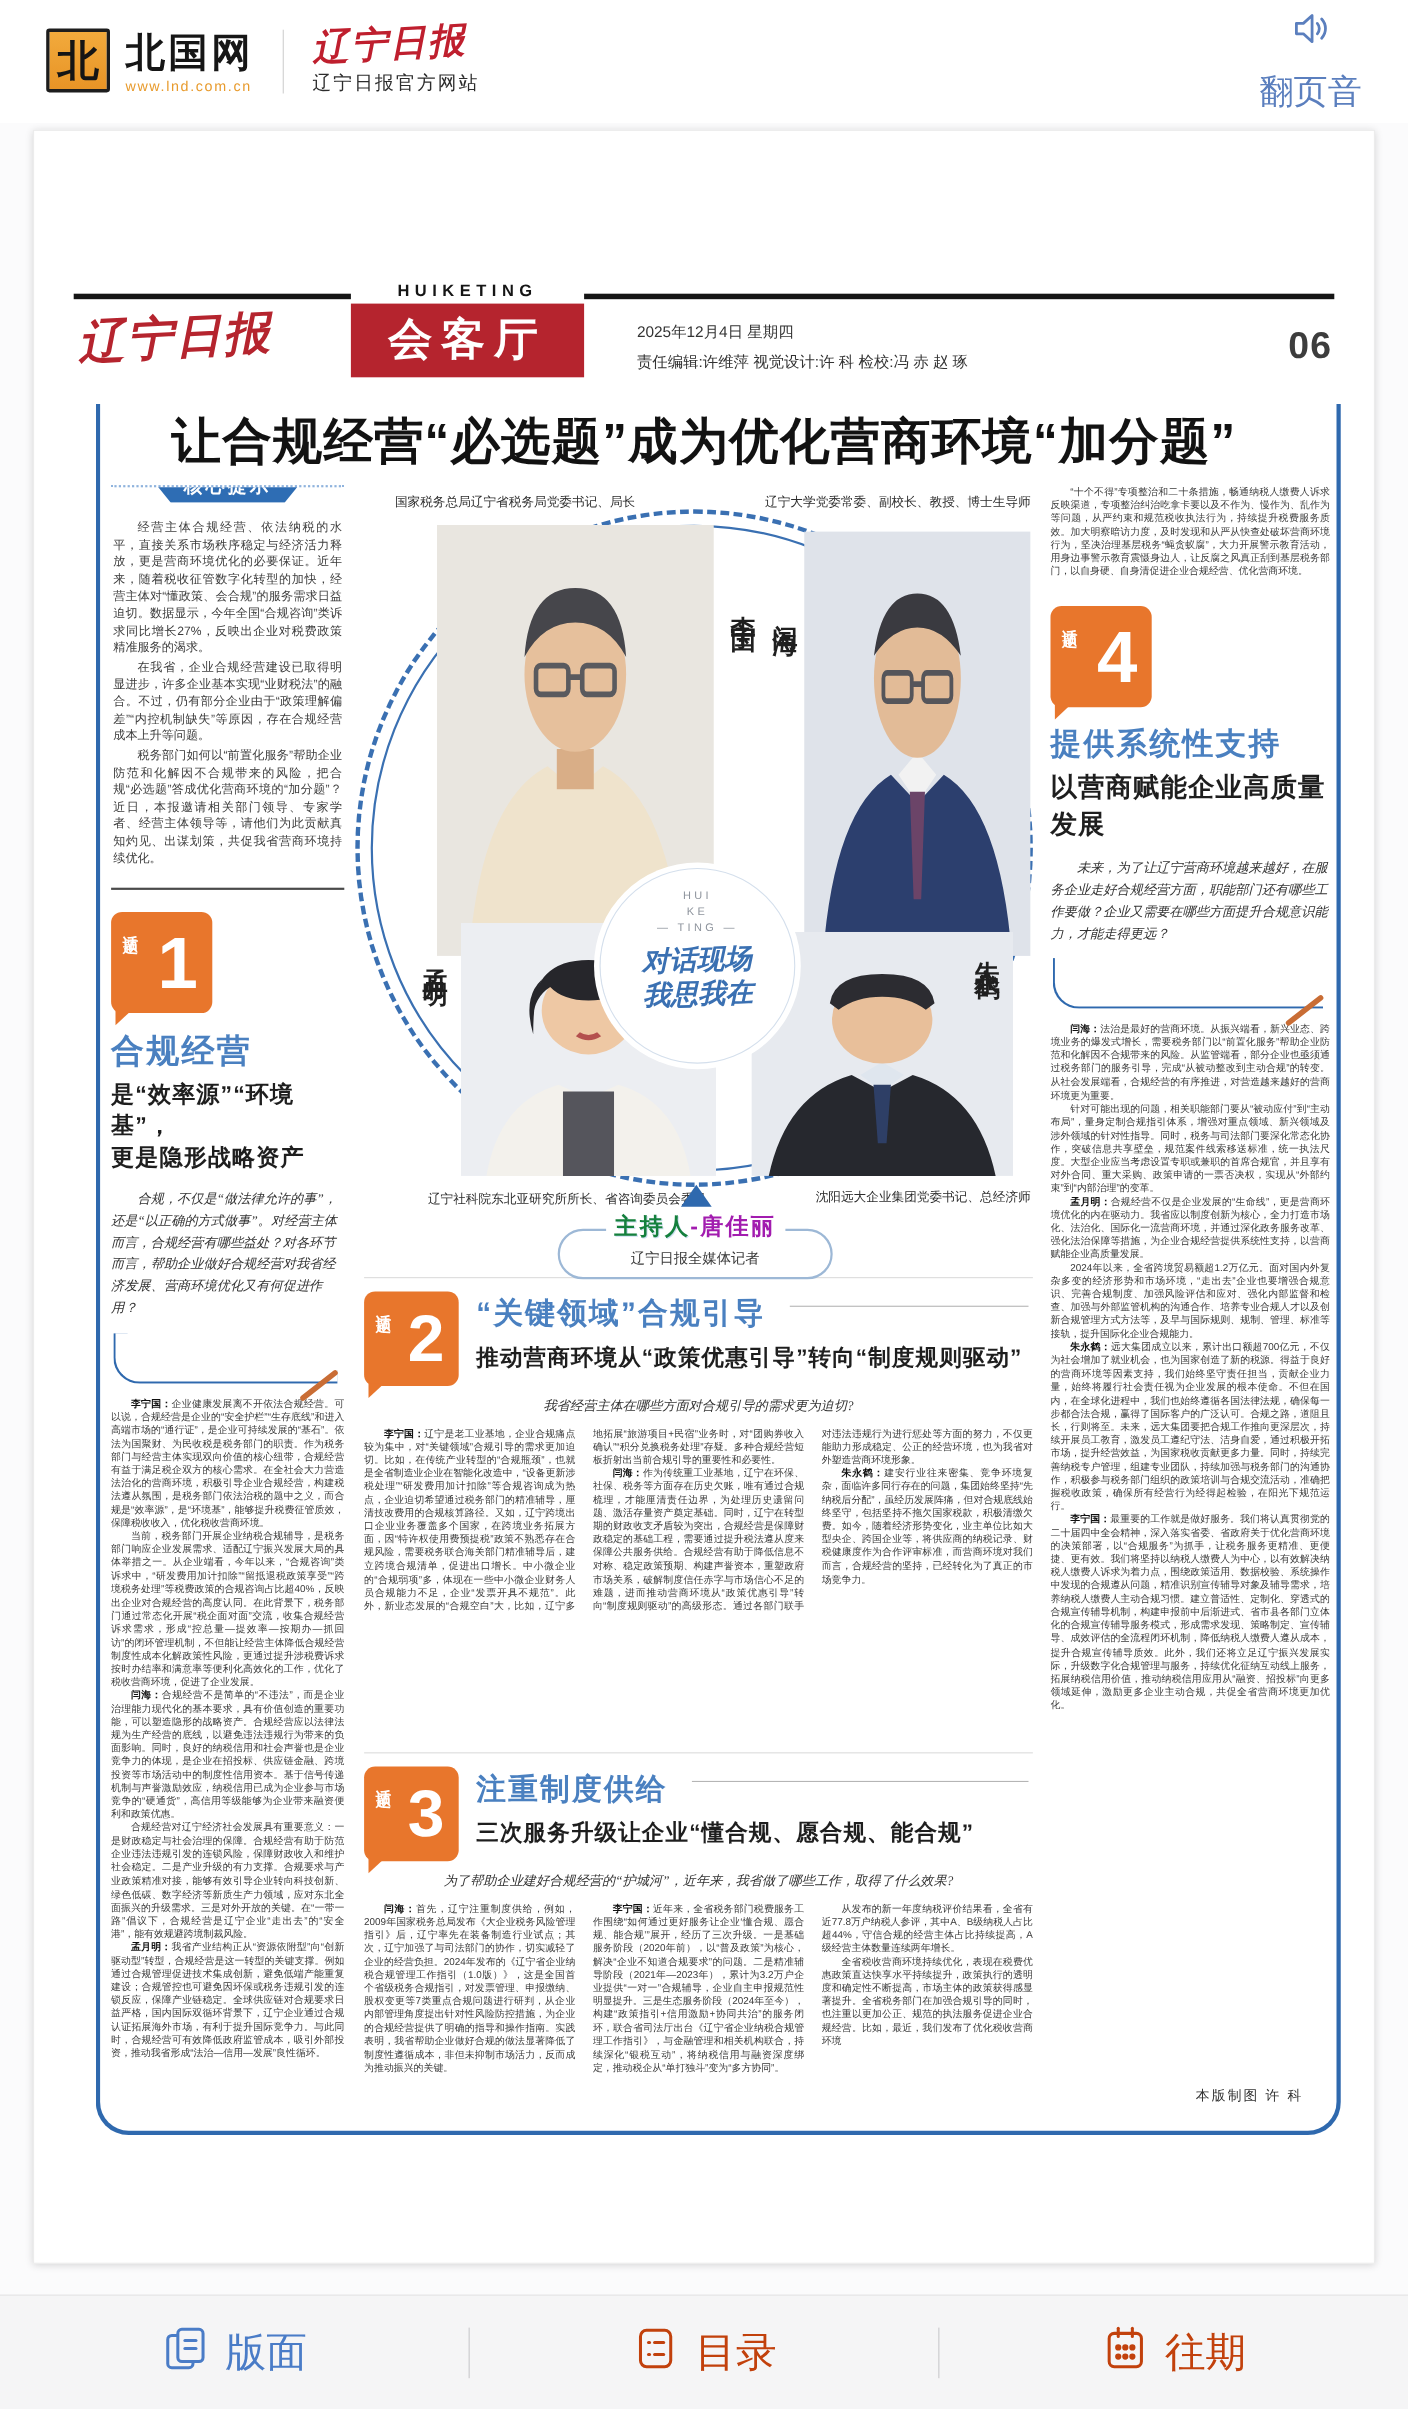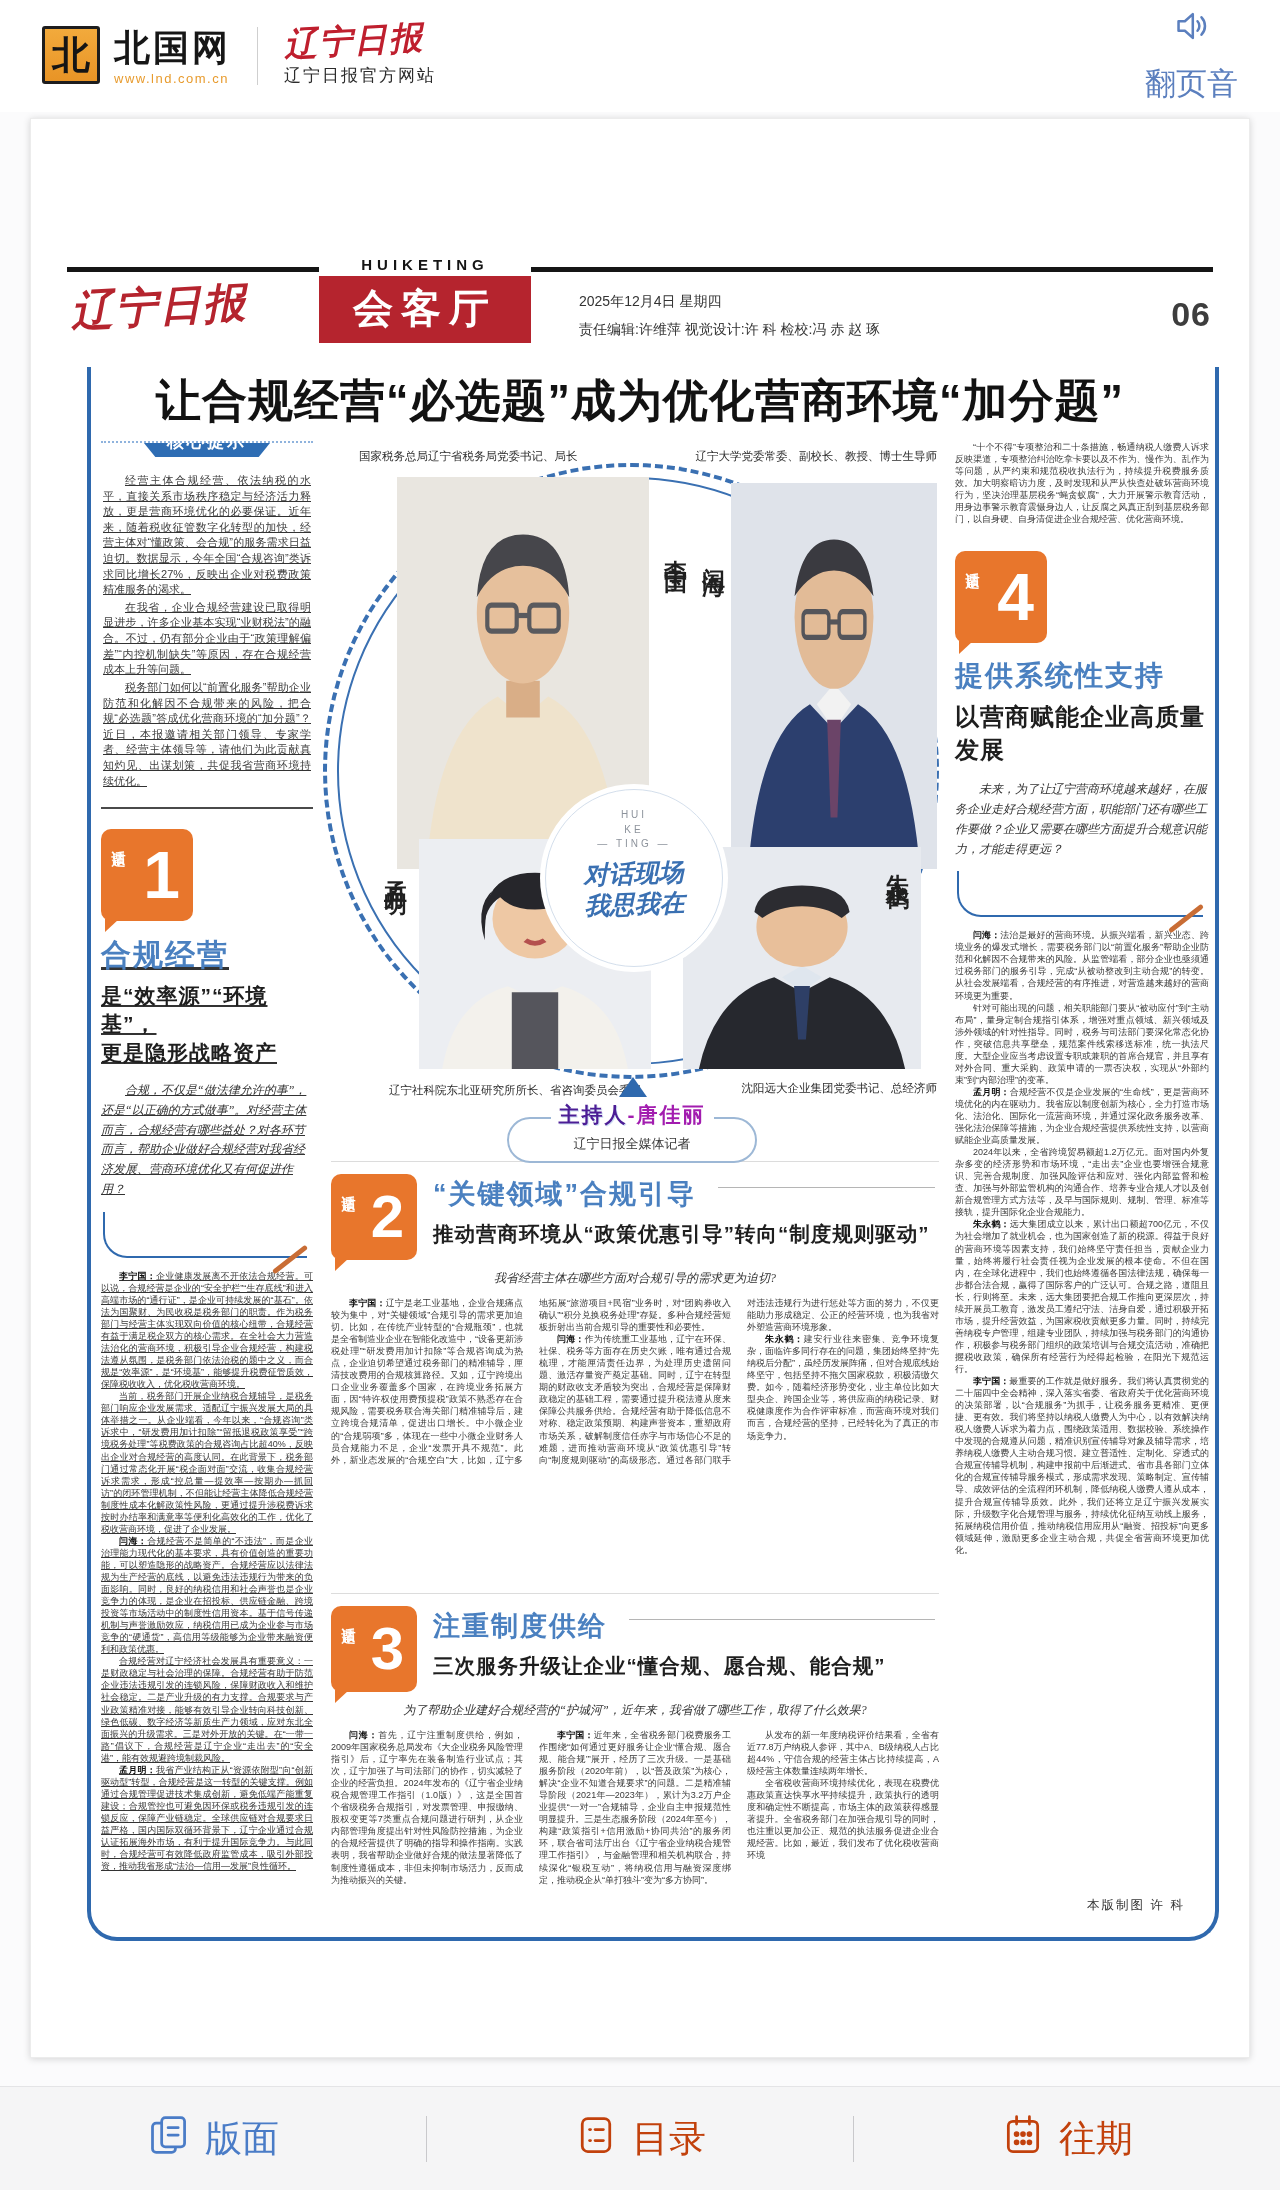--- a/index.html
+++ b/index.html
@@ -36,21 +36,21 @@
   .mast-info{position:absolute;left:512px;top:20px;font-size:14px;color:#333;line-height:2.0;}
   .mast-page-no{position:absolute;right:2px;top:28px;font-size:34px;font-weight:700;color:#3d3d3d;letter-spacing:1px;}
   
   .headline{position:absolute;left:66px;right:66px;top:252px;text-align:center;
     font-size:45px;font-weight:700;color:#121212;letter-spacing:1px;}
   
   .frame{position:absolute;left:56px;top:248px;width:1132px;height:1574px;box-sizing:border-box;
     border-left:4px solid #2f69ae;border-right:4px solid #2f69ae;border-bottom:4px solid #2f69ae;
     border-radius:0 0 30px 30px;}
   
-  .col-left{position:absolute;left:70px;top:322px;width:212px;text-decoration:underline;}
+  .col-left{position:absolute;left:70px;top:322px;width:212px;}
   .col-center{position:absolute;left:300px;top:318px;width:608px;}
   .col-right{position:absolute;left:924px;top:322px;width:254px;}
   
   .tipbox{position:relative;border-top:2px dotted #8fb3dd;padding:30px 2px 6px;height:312px;overflow:hidden;}
   .tip-banner{position:absolute;top:-16px;left:50%;transform:translateX(-50%);width:152px;height:30px;
     background:#2e6db4;color:#fff;font-size:17px;font-weight:700;letter-spacing:3px;text-align:center;
     line-height:30px;clip-path:polygon(0 0,100% 0,84% 100%,16% 100%);}
   .tip-text{font-size:11px;line-height:1.42;text-align:justify;color:#3c3c3c;}
   .tip-text p{margin:0 0 2px;text-indent:2em;}
   .divider-dark{height:2px;background:#4a4a4a;margin:16px 0 20px;}
@@ -97,21 +97,21 @@
   .caption{position:absolute;font-family:"Liberation Serif","DejaVu Serif",serif;font-size:11.5px;color:#2d2d2d;white-space:nowrap;}
   .cap-tl{left:28px;top:12px;}
   .cap-tr{right:2px;top:12px;}
   .cap-bl{left:58px;top:646px;}
   .cap-br{right:2px;top:644px;}
   .host-tri{position:absolute;left:288px;top:640px;width:0;height:0;z-index:3;
     border-left:14px solid transparent;border-right:14px solid transparent;border-bottom:20px solid #2f69ae;}
   .host-box{position:absolute;left:176px;top:664px;width:250px;z-index:3;}
   .host-label{position:relative;z-index:2;text-align:center;font-weight:800;font-size:21px;}
   .host-label .hl-bg{background:#fff;padding:0 8px;}
-  .host-name-label{color:#4c1d95;text-shadow:1px 1px 0 #cfdff2;letter-spacing:2px;}
+  .host-name-label{color:#15803d;text-shadow:1px 1px 0 #cfdff2;letter-spacing:2px;}
   .host-name{color:#a21caf;letter-spacing:2px;}
   .host-pill{margin-top:-12px;border:2px solid #9db8d6;border-radius:999px;padding:16px 0 8px;text-align:center;
     font-family:"Liberation Serif","DejaVu Serif",serif;font-size:13px;color:#3a3a3a;background:#fff;}
   
   .divider-light{height:1px;background:#dcdcdc;margin:8px 0 12px;}
   .t-header{display:flex;gap:16px;align-items:flex-start;}
   .t-header .topic-badge{width:86px;height:86px;}
   .t-header .badge-no{font-size:60px;line-height:86px;}
   .t-titleblock{padding-top:2px;flex:1;}
   .t-titlerow{display:flex;align-items:center;}

